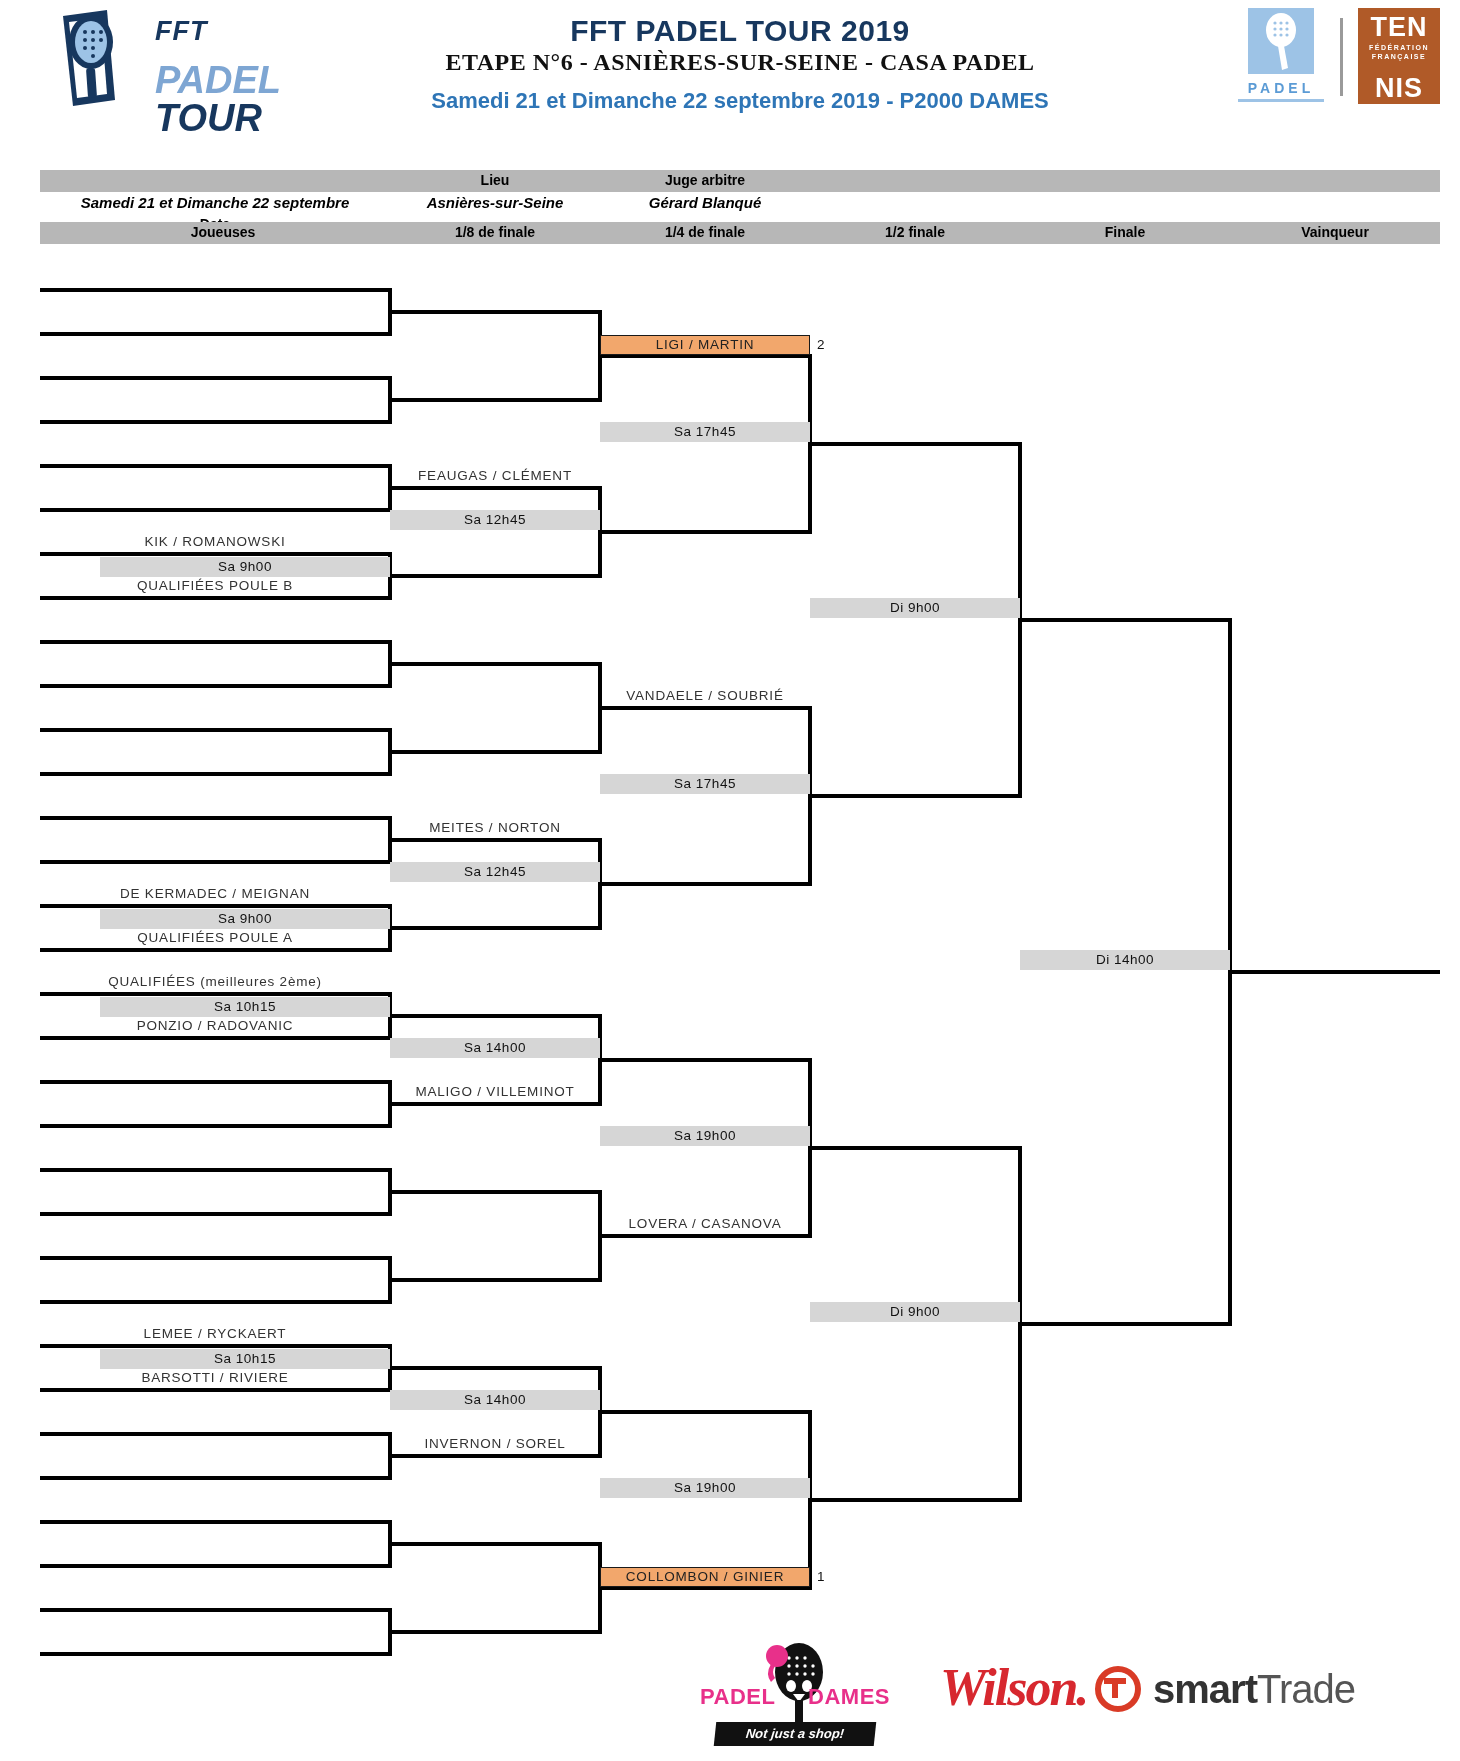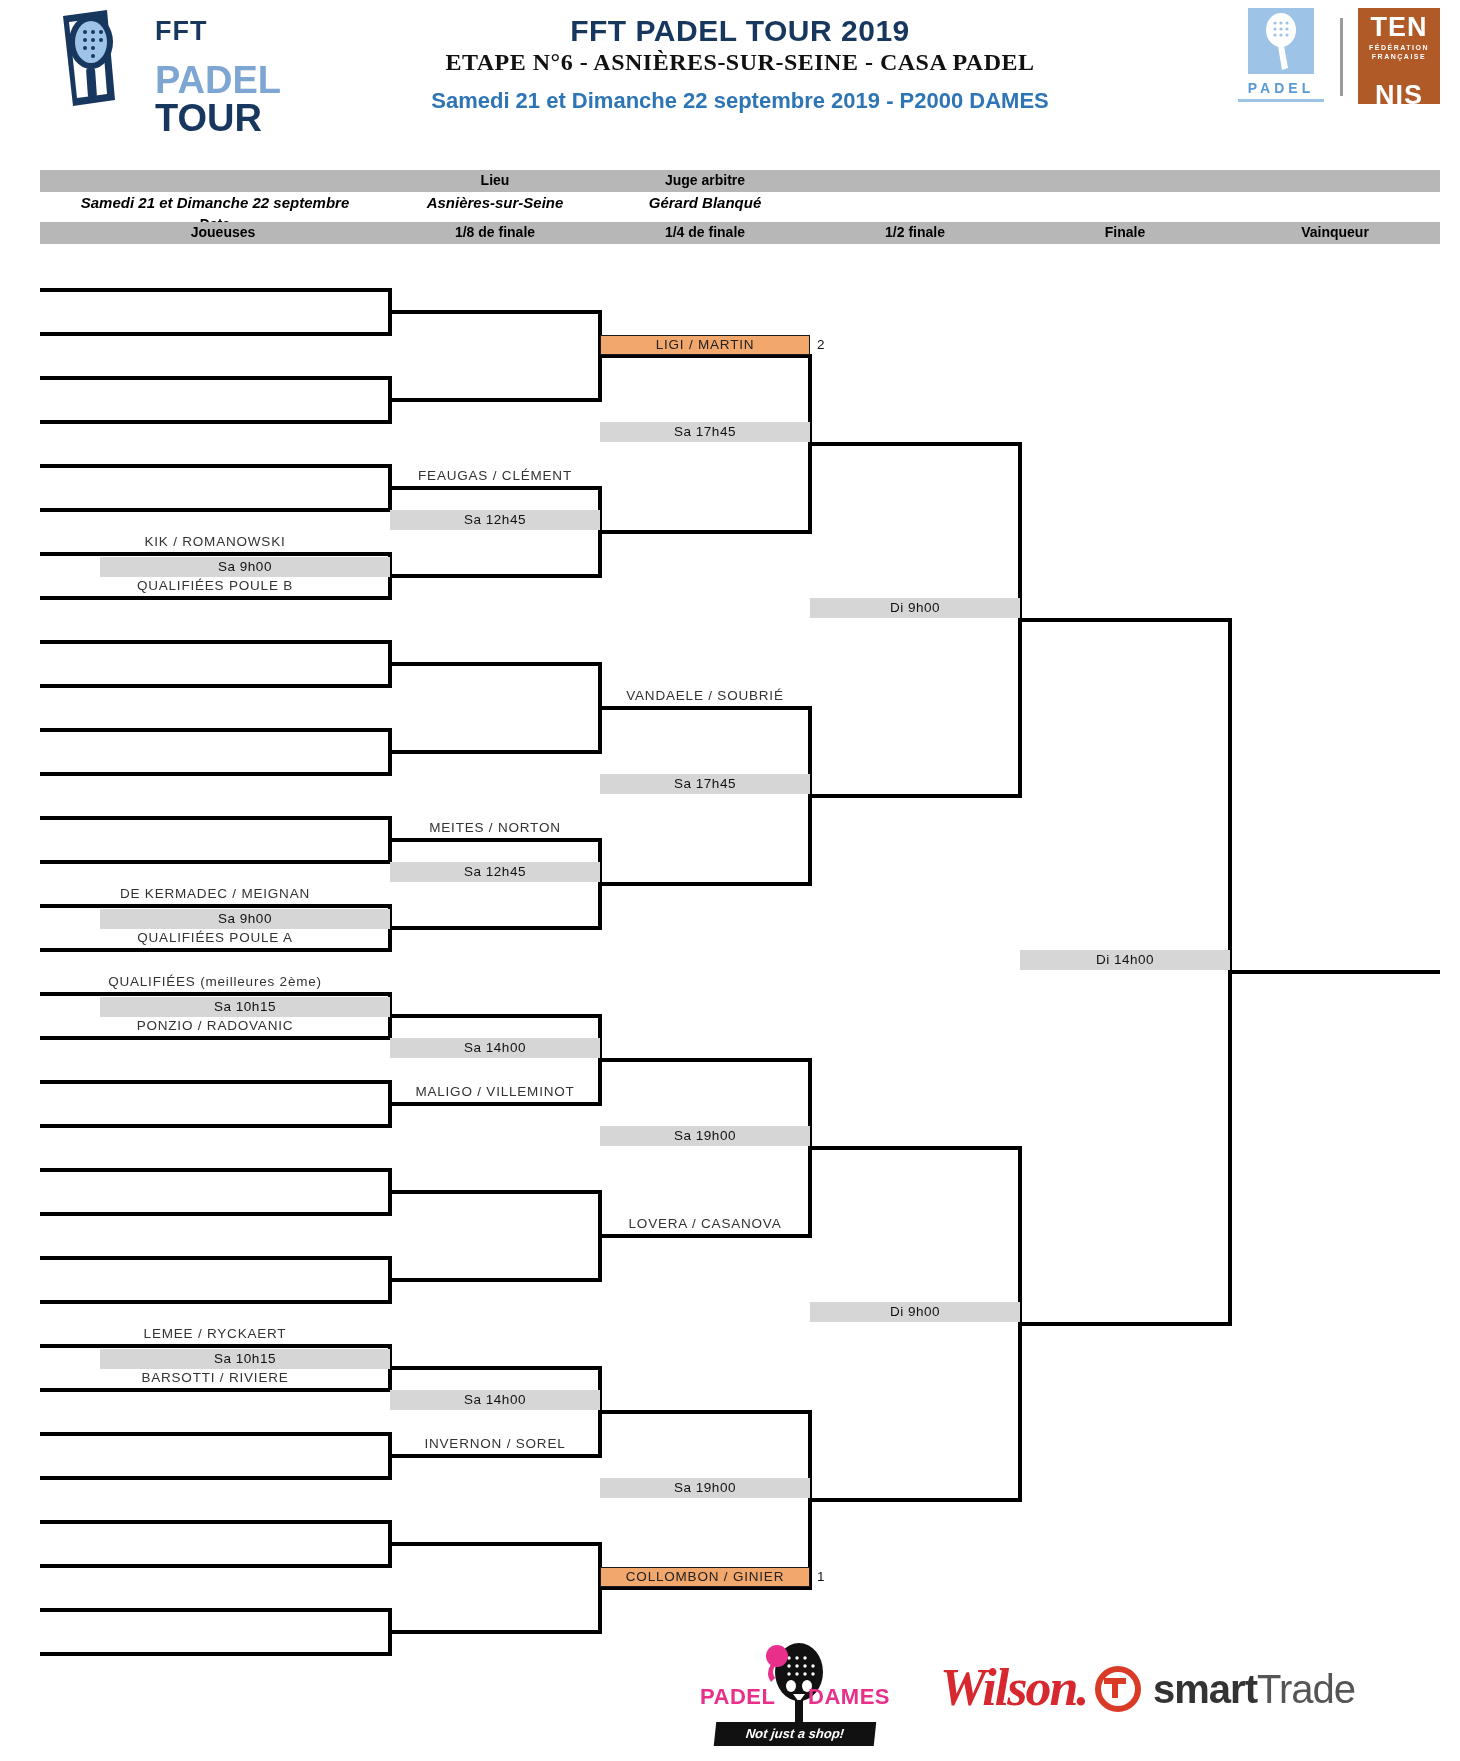--- a/index.html
+++ b/index.html
@@ -1,40 +1,40 @@
 <!DOCTYPE html>
 <html><head>
 <meta charset="utf-8">
 <style>
   html,body{margin:0;padding:0;background:#fff;}
   body{width:1460px;height:1761px;position:relative;font-family:"Liberation Sans",sans-serif;color:#000;overflow:hidden;}
   .abs{position:absolute;}
   
-  #brand{left:45px;top:8px;width:300px;height:102px;}
+  #brand{left:45px;top:8px;width:300px;height:102px;font-style:italic;}
   #brand-icon{left:0;top:0;}
   #brand-text{left:110px;top:10px;line-height:1;}
   .brand-fft{font-size:27px;font-weight:800;color:#17375E;letter-spacing:1px;}
   .brand-line2{font-size:38px;font-weight:800;margin-top:16px;letter-spacing:0px;}
   .brand-padel{color:#7EA6D3;}
   .brand-tour{color:#17375E;}
   #titles{left:360px;top:14px;width:760px;text-align:center;}
   .title1{font-size:30px;font-weight:800;color:#17375E;letter-spacing:.5px;}
   .title2{font-size:24px;font-weight:800;color:#111;margin-top:1px;letter-spacing:.5px;font-family:Liberation Serif, serif;}
   .title3{font-size:22px;font-weight:800;color:#2E75B6;margin-top:12px;}
   
   #padel-logo{left:1238px;top:8px;width:86px;text-align:center;}
   #padel-sq{width:66px;height:66px;background:#9DC3E6;margin:0 auto;position:relative;}
   #padel-sq svg{position:absolute;left:8px;top:4px;}
   #padel-word{font-size:14px;font-weight:700;color:#5B9BD5;letter-spacing:4px;margin-top:6px;}
   #padel-underline{height:3px;background:#9DC3E6;margin-top:3px;}
   #logo-divider{left:1340px;top:18px;width:3px;height:78px;background:#9a9a9a;}
   #tennis-logo{left:1358px;top:8px;width:82px;height:96px;background:#B05A28;color:#fff;text-align:center;}
   .ten{font-size:27px;font-weight:800;letter-spacing:1px;line-height:1;margin-top:6px;}
   .fed{font-size:7px;font-weight:700;letter-spacing:1.5px;line-height:1.25;margin-top:3px;}
-  .nis{font-size:27px;font-weight:800;letter-spacing:1px;line-height:1;margin-top:20px;}
+  .nis{font-size:27px;font-weight:800;letter-spacing:1px;line-height:1;margin-top:13px;}
   
   .gray-row{left:40px;width:1400px;height:22px;background:#B7B7B7;}
   .cellc{position:absolute;top:2px;font-size:14px;font-weight:700;text-align:center;color:#000;}
   
   #bracket{left:0;top:0;width:1460px;height:1761px;}
   .hline,.vline{position:absolute;background:#000;}
   .team-label{position:absolute;font-size:13.5px;font-weight:500;color:#333;text-align:center;letter-spacing:.8px;white-space:nowrap;}
   .time-bar{position:absolute;height:20px;background:#D6D6D6;font-size:13.5px;color:#111;text-align:center;line-height:20px;letter-spacing:.5px;}
   .finalist-bar{position:absolute;height:20px;background:#F2A76C;border:1.5px solid #1a1a1a;box-sizing:border-box;font-size:13.5px;color:#222;text-align:center;line-height:17px;letter-spacing:.8px;}
   .seed-num{position:absolute;font-size:13.5px;color:#111;}

